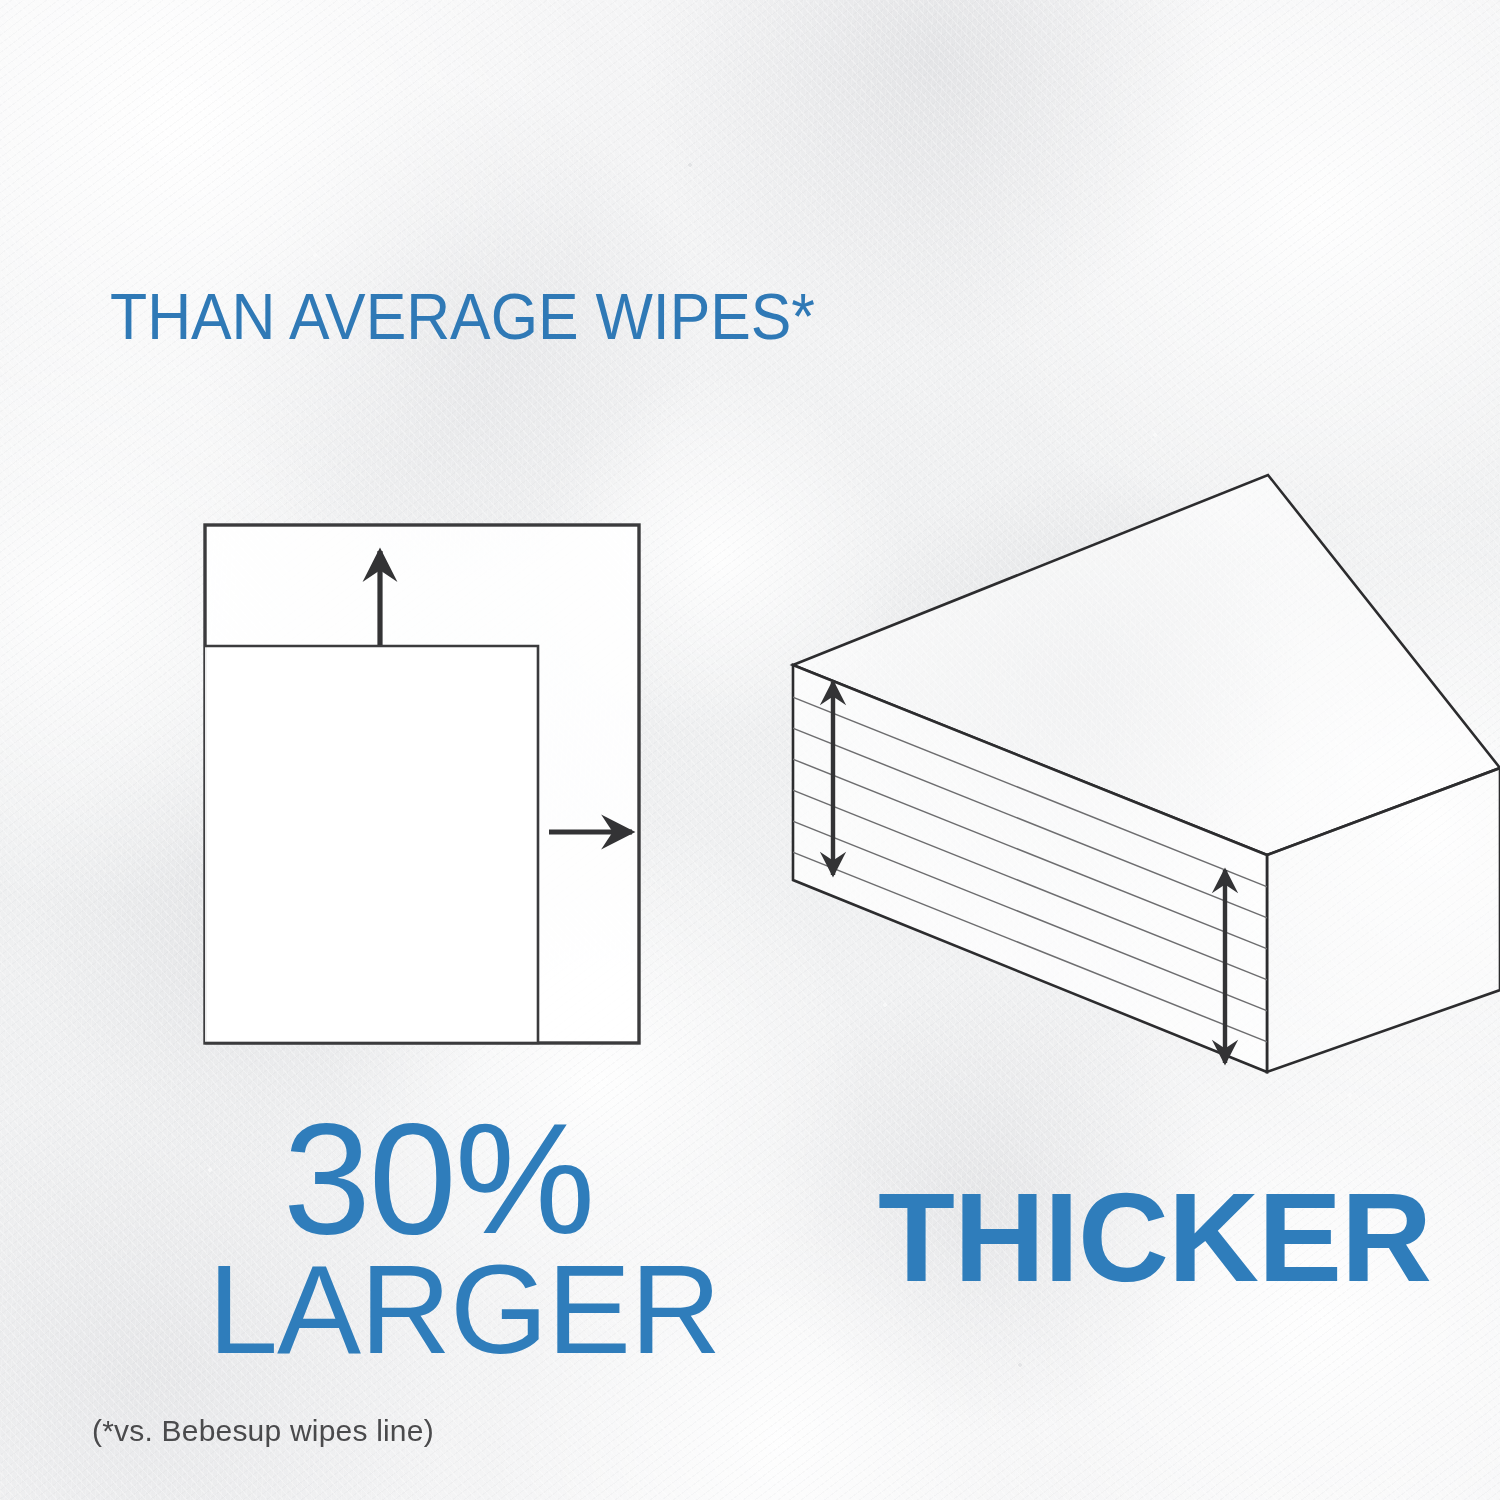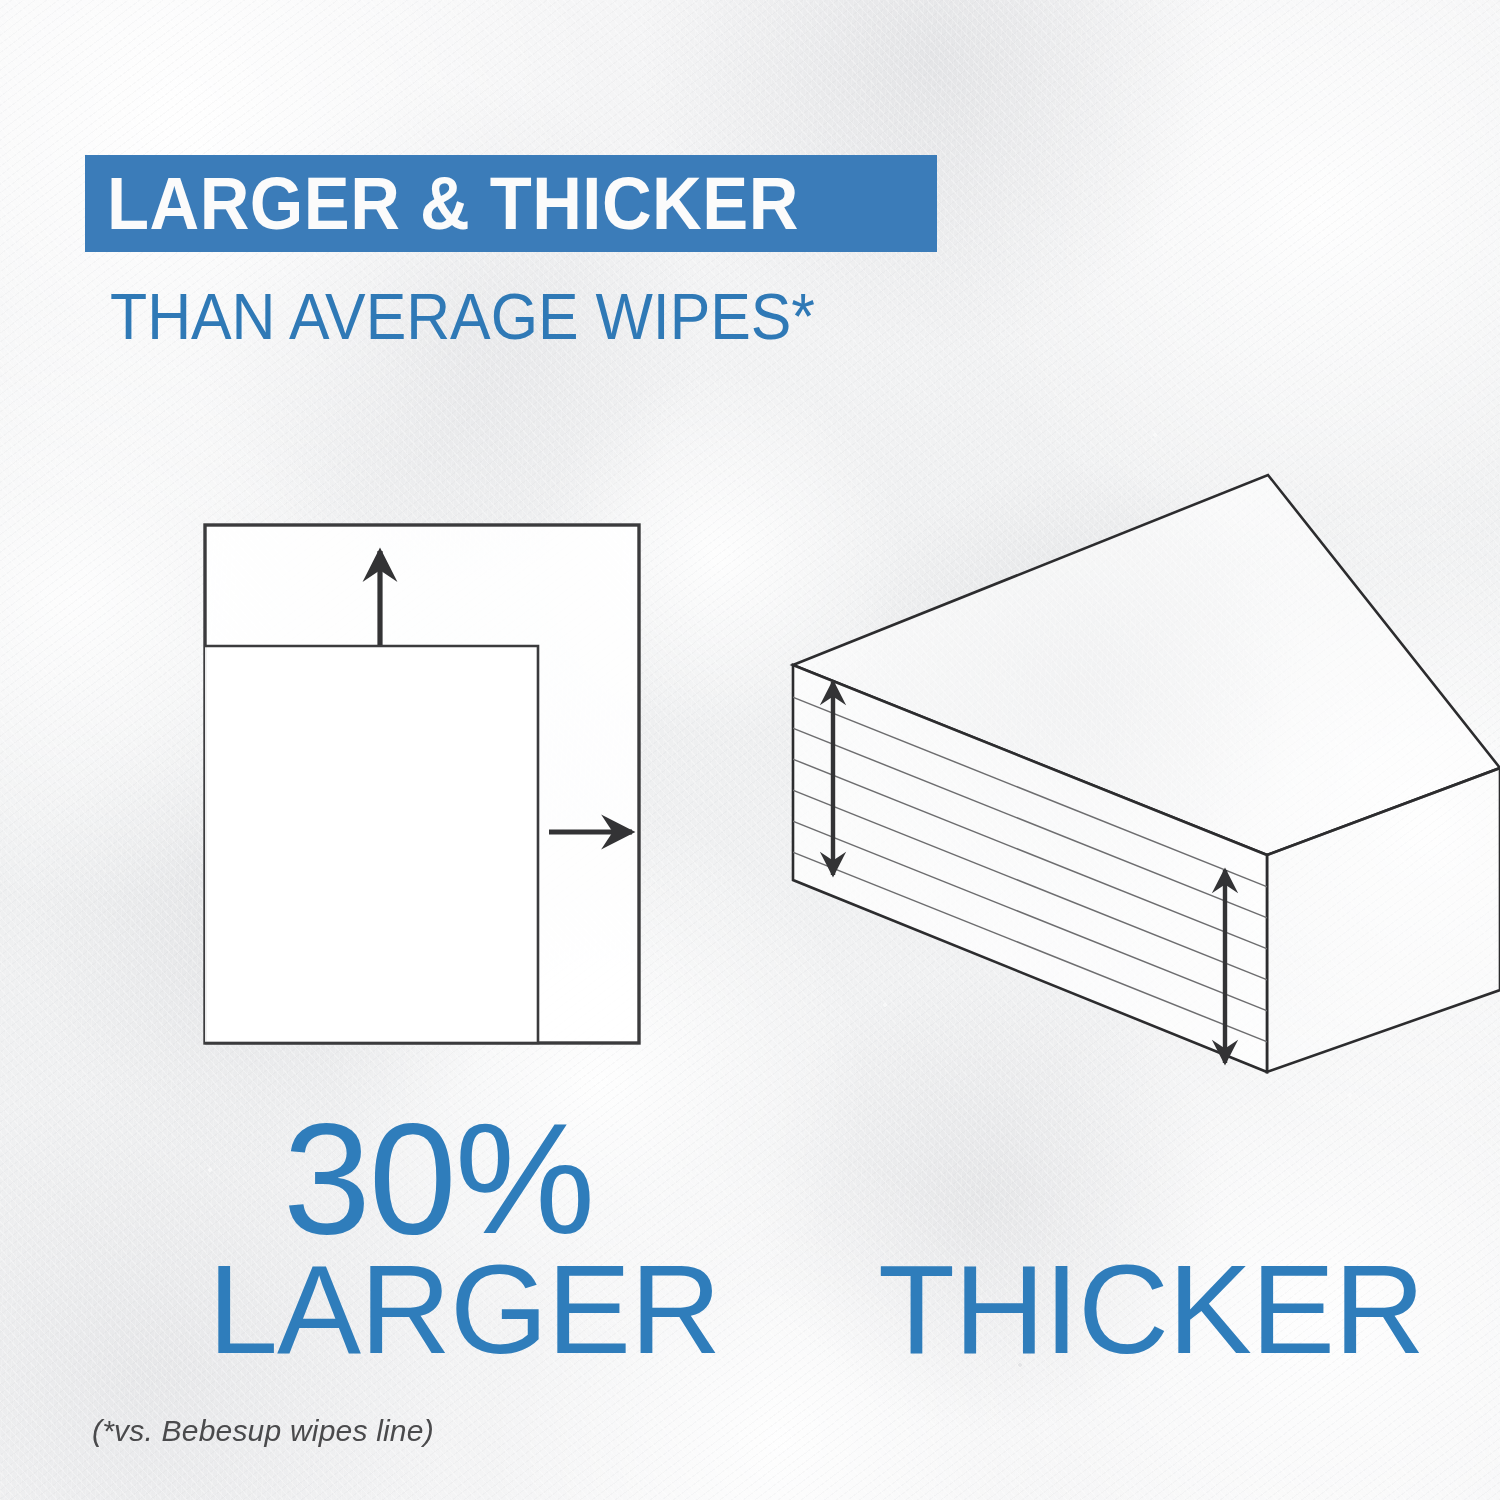--- a/index.html
+++ b/index.html
@@ -137,48 +137,44 @@
     margin-left: 11px;
   }
   .callout-sub {
     font-size: 126px;
     line-height: 120px;
     letter-spacing: -1px;
   }
   #left-callout-num  { left: 272px; top: 1103px; }
   #left-callout-word { left: 208px; top: 1250px; }
   #right-callout-num  { left: 922px; top: 1103px; }
-  #right-callout-word { left: 878px; top: 1250px; }
+  #right-callout-word { left: 878px; top: 1178px; font-weight: bold; }
 
   .footnote {
     position: absolute;
     left: 92px;
     top: 1414px;
     color: #4a4a4c;
     font-family: "Liberation Sans", sans-serif;
     font-weight: normal;
     font-size: 30px;
     line-height: 34px;
     letter-spacing: 0.2px;
     white-space: nowrap;
-    font-style: italic;
   }
 </style>
 </head>
 <body>
 
 <div id="canvas">
 
   <div class="bg-base"></div>
   <div class="bg-fiber"></div>
   <div class="bg-speck"></div>
 
-  <div class="headline-banner">
-    <span class="headline-text">LARGER &amp; THICKER</span>
-  </div>
 
   <div class="subhead">THAN AVERAGE WIPES*</div>
 
   <div class="diagram-left">
     <svg viewBox="0 0 470 560" width="470" height="560">
       <defs>
         <marker id="barbHead" viewBox="0 0 12 12" refX="10.5" refY="6" markerWidth="7.2" markerHeight="7.2" orient="auto-start-reverse">
           <path d="M 0.6 0.4 L 11.6 6 L 0.6 11.6 L 4.3 6 Z" fill="#333335"></path>
         </marker>
       </defs>

